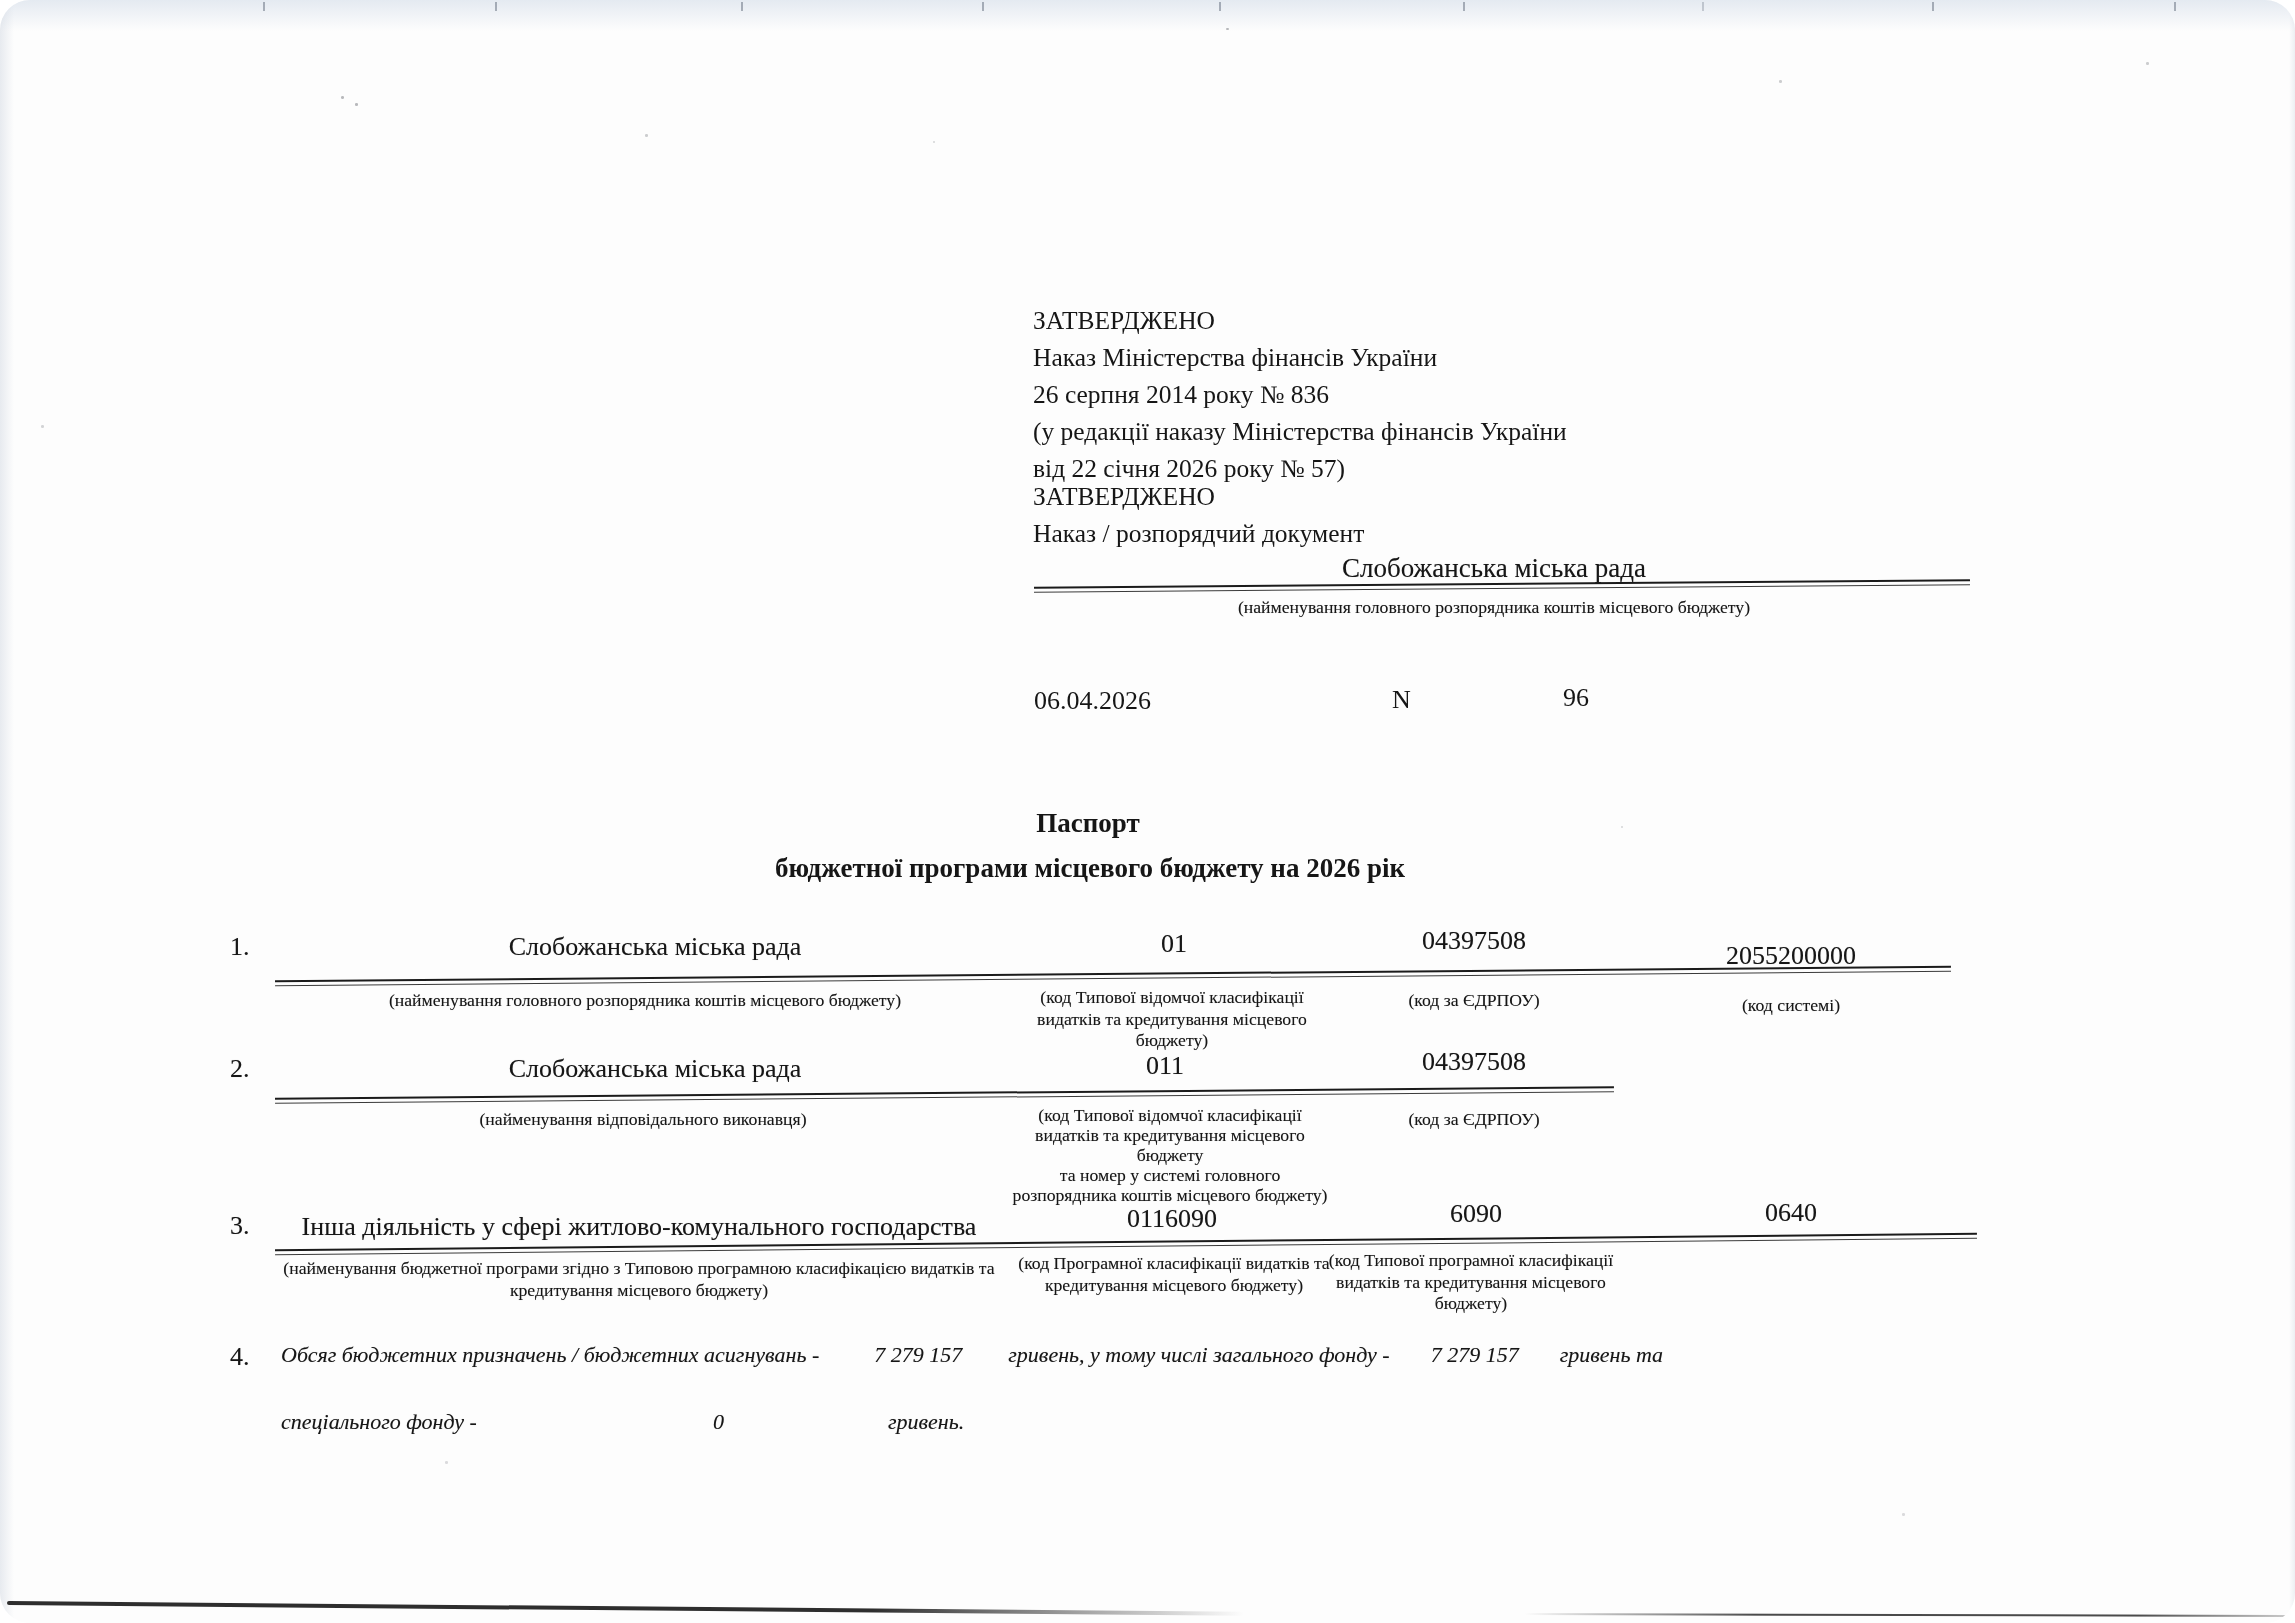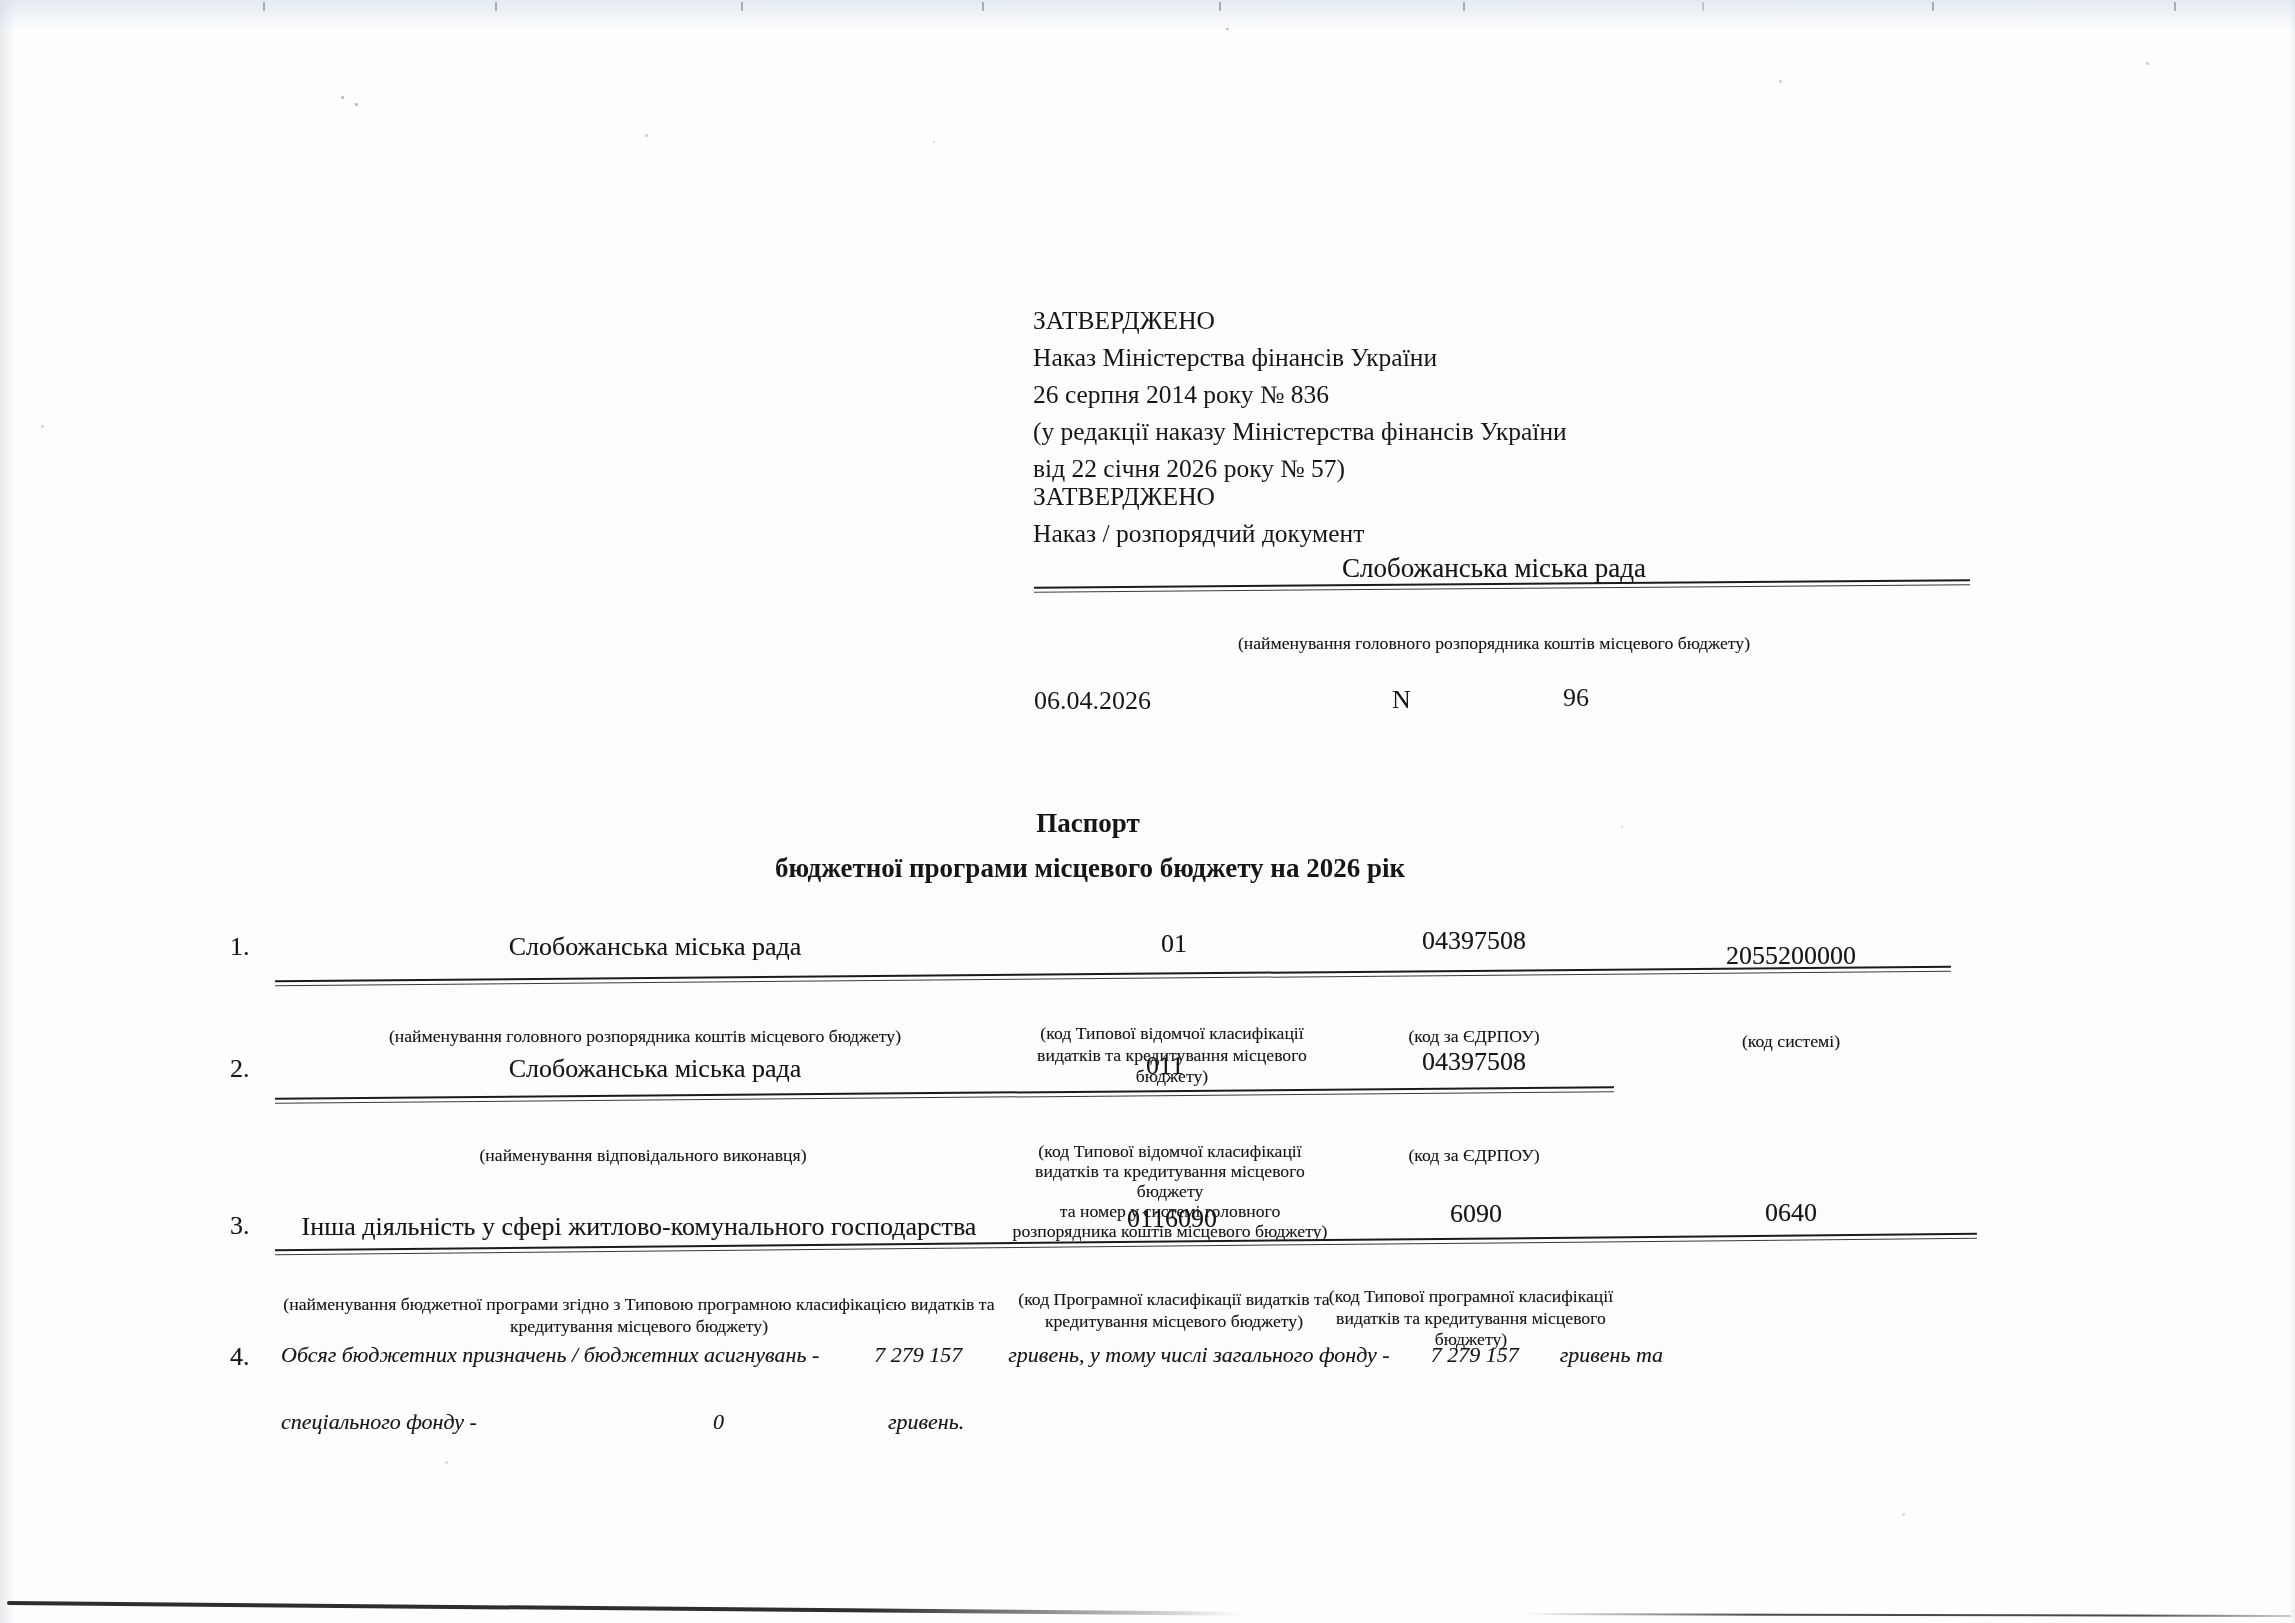--- a/index.html
+++ b/index.html
@@ -4,33 +4,34 @@
 <style>
   html, body { margin: 0; padding: 0; background: #ffffff; }
   .stage {
     position: relative;
     width: 2295px;
     height: 1623px;
     background: #fdfdfd;
     overflow: hidden;
     font-family: "Liberation Serif", "DejaVu Serif", serif;
     color: #161616;
+    border-radius: 30px;
   }
   .txt, .val, .cap, .num, .row4line { text-shadow: 0 0 0.7px rgba(25,25,25,0.35); }
 
   
   .block { position: absolute; font-size: 25.5px; line-height: 37px; white-space: nowrap; }
 
   
   .val { position: absolute; font-size: 26px; transform: translateX(-50%); white-space: nowrap; }
 
   
   .cap {
     position: absolute; font-size: 17.7px; line-height: 21.6px;
-    transform: translateX(-50%); text-align: center; white-space: pre-line; margin-top: 36px;
+    transform: translateX(-50%); text-align: center; white-space: pre-line;
   }
 
   .num { position: absolute; font-size: 26px; }
 
   
   .rule {
     position: absolute; height: 5.9px; box-sizing: border-box;
     border-top: 2.6px solid #1b1b1b; border-bottom: 1.3px solid #3a3a3a;
   }
 

